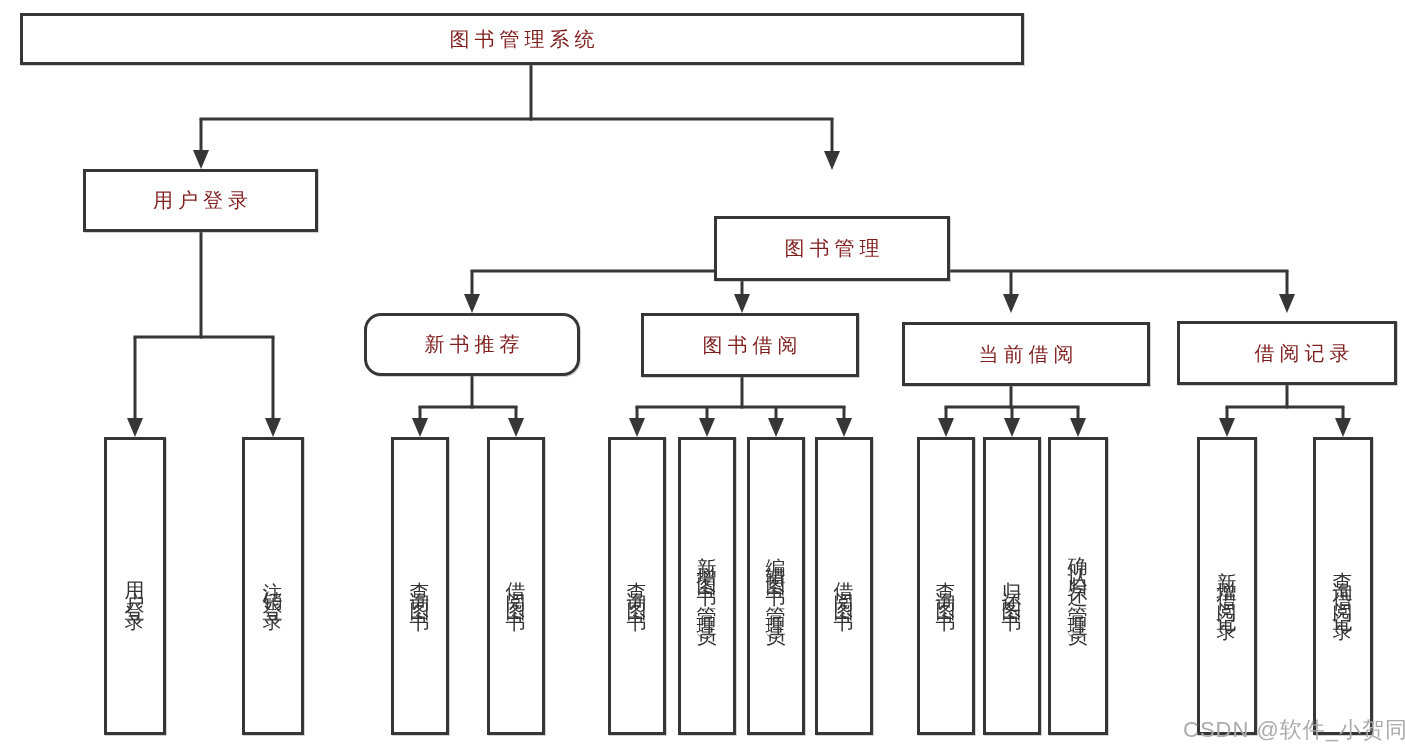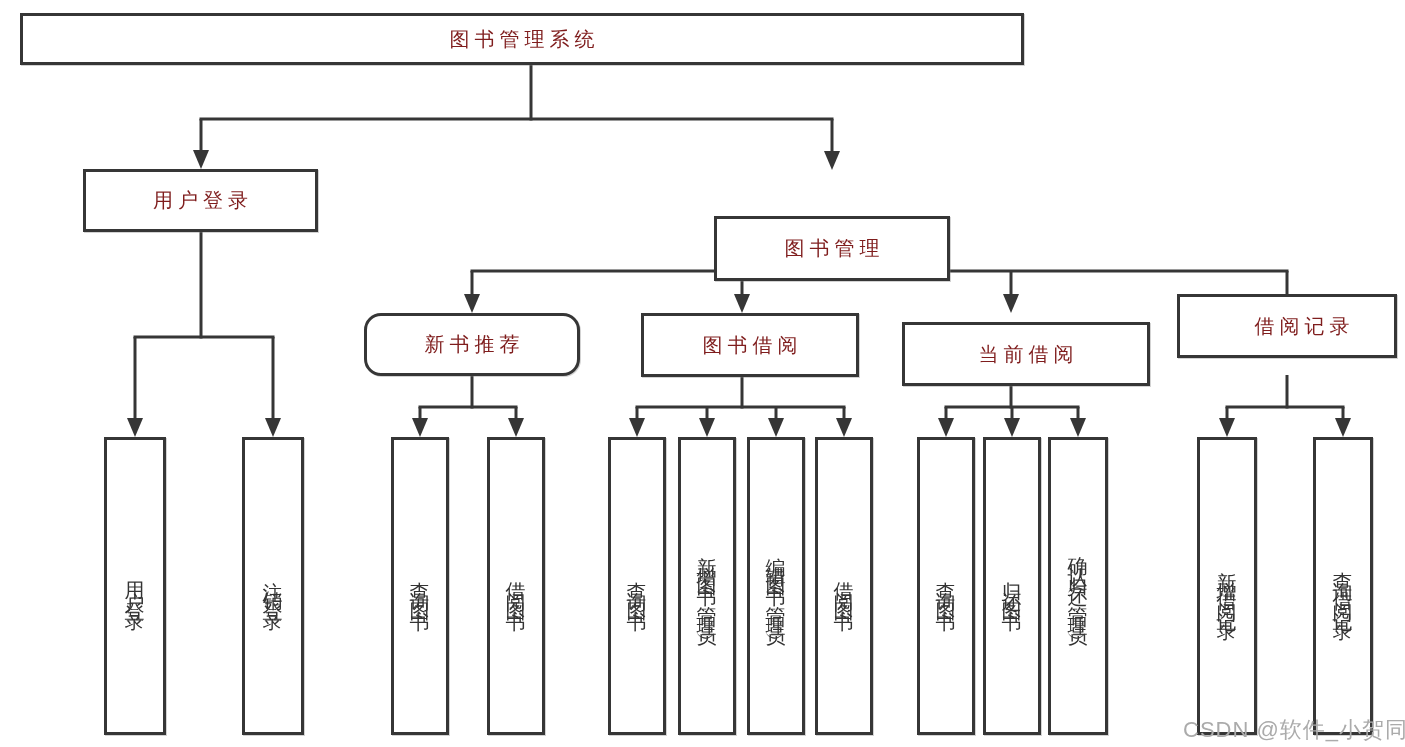--- a/index.html
+++ b/index.html
@@ -131,21 +131,21 @@
   </svg>
 
   <div class="node" style="left:20px; top:13px; width:1004px; height:52px;">图书管理系统</div>
 
   <div class="node" style="left:83px; top:169px; width:235px; height:63px;">用户登录</div>
   <div class="node" style="left:714px; top:170px; width:236px; height:65px;margin-top:46px;">图书管理</div>
 
   <div class="node" style="left:364px; top:313px; width:216px; height:63px;border-radius:17px;">新书推荐</div>
   <div class="node" style="left:633px; top:313px; width:218px; height:64px;margin-left:8px;">图书借阅</div>
   <div class="node" style="left:902px; top:322px; width:248px; height:64px;">当前借阅</div>
-  <div class="node" style="left:1177px; top:294px; width:220px; height:64px;padding-left:30px;">借阅记录</div>
+  <div class="node" style="left:1177px; top:321px; width:220px; height:64px;padding-left:30px;">借阅记录</div>
 
   <div class="vnode" style="left:104px; width:62px;">
     <span>用户登录</span>
   </div>
   <div class="vnode" style="left:242px; width:62px;">
     <span>注销登录</span>
   </div>
 
   <div class="vnode" style="left:391px; width:58px;">
     <span>查询图书</span>

